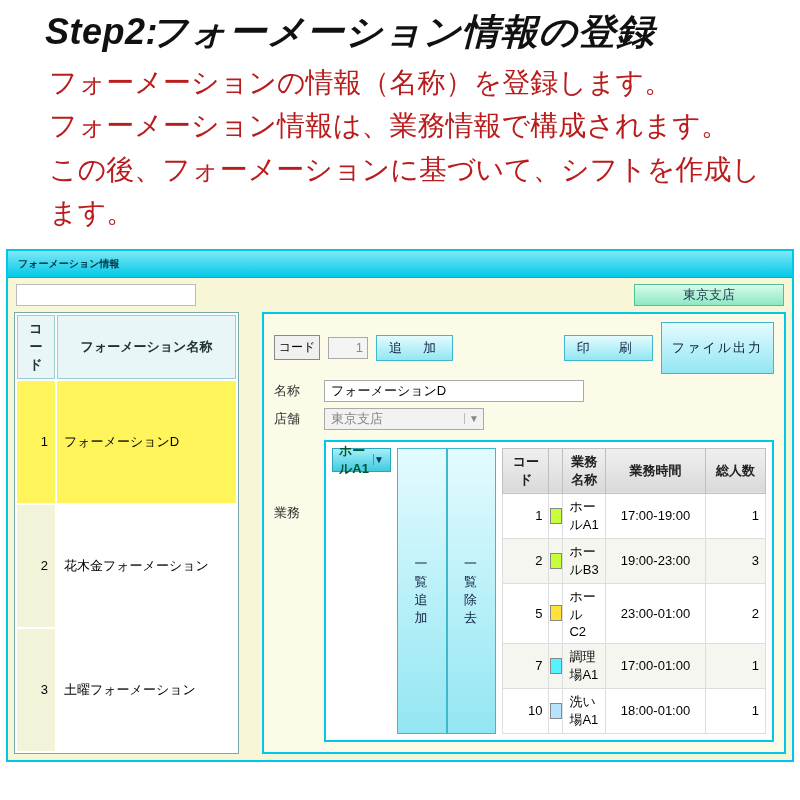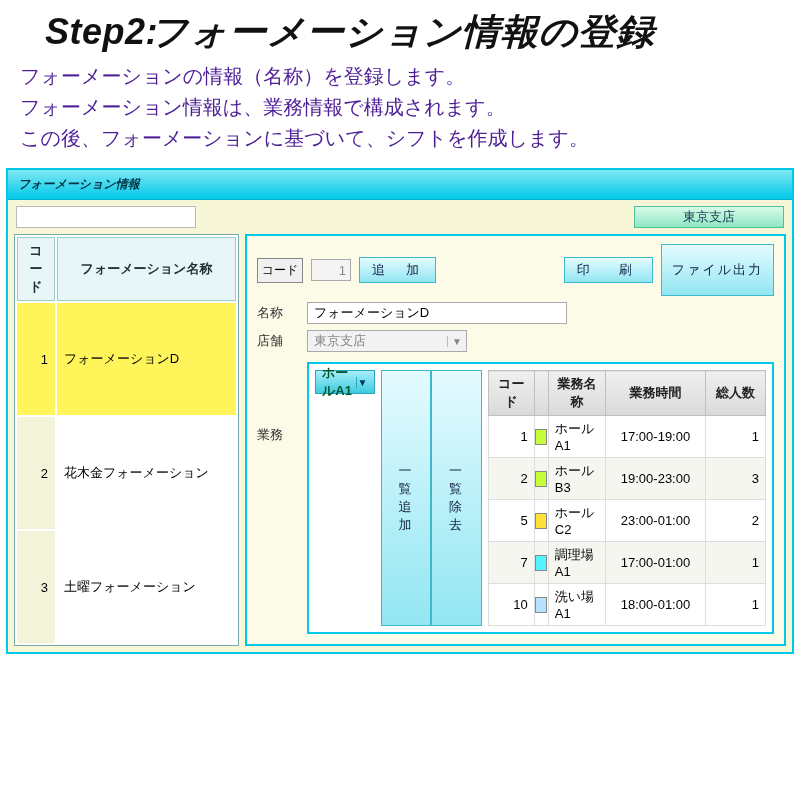--- a/index.html
+++ b/index.html
@@ -20,39 +20,39 @@
     letter-spacing: 0.5px;
     color: #111;
     display: flex;
     align-items: baseline;
     gap: 4px;
   }
   .step-title .bold2 {
     transform: scaleX(1.05);
   }
   .intro {
-    font-size: 20px;
+    font-size: 28px;
     line-height: 1.55;
     padding: 4px 14px 14px 20px;
-    color: #4c1d95;
+    color: #b91c1c;
+    margin-left: 29px;
   }
 
   .app {
     border: 2px solid #00c8e8;
     margin: 0 6px;
     background: #f7f7d8;
   }
   .app-titlebar {
     background: linear-gradient(#7fe8f5, #00c8e8);
     color: #003344;
     font-weight: bold;
     padding: 6px 10px;
-    font-size: 12px;
+    font-size: 10px;
     border-bottom: 1px solid #00b0cc;
-    font-style: italic;
   }
   .top-strip {
     display: flex;
     align-items: center;
     padding: 6px 8px;
     gap: 10px;
   }
   .blank-input {
     background: #fff;
     border: 1px solid #bbb;
@@ -67,21 +67,21 @@
     height: 22px;
     display: flex;
     align-items: center;
     justify-content: center;
     font-size: 13px;
     color: #245;
   }
 
   .main {
     display: flex;
-    gap: 6px;
+    gap: 23px;
     padding: 0 6px 6px 6px;
   }
 
   
   .left-table {
     border: 1px solid #7aa;
     background: #fff;
     width: 225px;
     font-size: 13px;
   }

